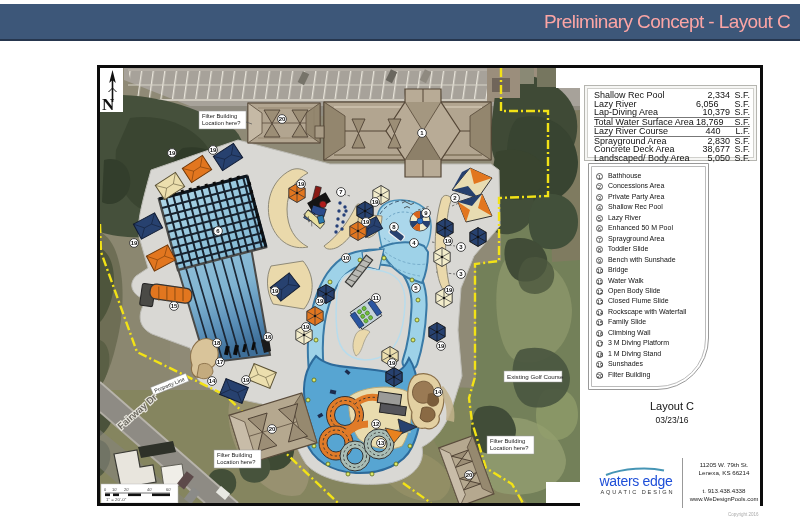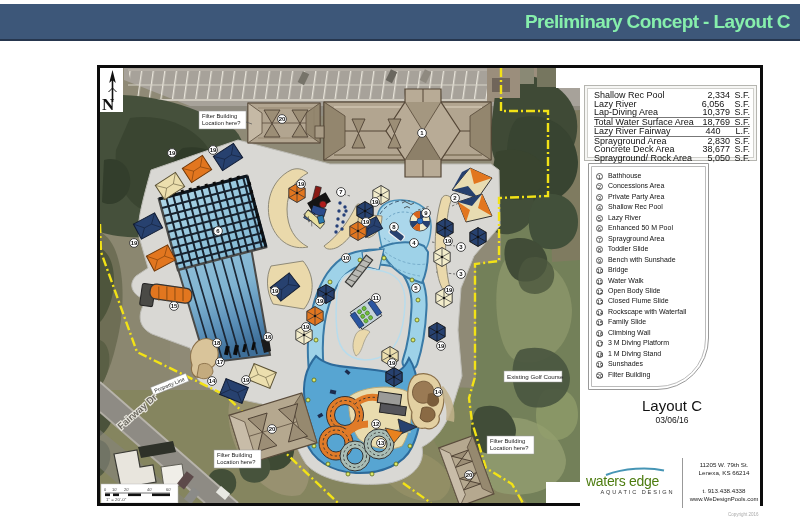--- a/index.html
+++ b/index.html
@@ -5,21 +5,21 @@
 html,body{margin:0;padding:0;width:800px;height:518px;background:#ffffff;overflow:hidden}
 *{box-sizing:border-box}
 body{font-family:"Liberation Sans",sans-serif;position:relative}
 .abs{position:absolute}
 .lgc{display:inline-block;width:7px;height:7px;border:0.8px solid #555;border-radius:50%;font-size:5.2px;line-height:7px;text-align:center;vertical-align:-1px;background:#fff;margin-right:3px}
 </style>
 </head>
 <body>
 
 <div class="abs" style="left:0;top:4px;width:800px;height:37px;background:#3d5779;border-bottom:2px solid #26364e">
-<div class="abs" style="right:10px;top:6.5px;font-size:19px;font-weight:bold;color:#86efac;letter-spacing:-0.6px">Preliminary Concept - Layout C</div>
+<div class="abs" style="right:10px;top:6.5px;font-size:19px;font-weight:normal;color:#fca5a5;letter-spacing:-0.6px">Preliminary Concept - Layout C</div>
 </div>
 
 <div class="abs" style="left:97px;top:65px;width:666px;height:441px;border:3px solid #0c0c0c;background:#ffffff">
 
 <svg class="abs" style="left:0;top:0" width="480" height="435" viewBox="100 68 480 435">
 <defs>
 <linearGradient id="poolg" x1="0" y1="0" x2="1" y2="1">
 <stop offset="0" stop-color="#b7dcec"></stop>
           <stop offset="0.55" stop-color="#8fc2da"></stop>
           <stop offset="1" stop-color="#7db4d2"></stop>
@@ -684,50 +684,50 @@
 
 <div class="abs" style="left:4px;top:3px;width:173px;height:76px;border:1px solid #b5b5b0;background:#f6f6f4;padding:2px">
 <div style="border:1px solid #d0d0cc;background:#ffffff;height:100%;padding:2px 3px 0 6px;font-size:9px;line-height:8.55px;color:#111">
 <div style="display:flex">
             <span style="flex:1">Shallow Rec Pool</span>
             <span style="width:34px;text-align:right">2,334</span>
             <span style="width:20px;text-align:right">S.F.</span>
           </div>
 <div style="display:flex">
             <span style="flex:1">Lazy River</span>
-            <span style="width:34px;text-align:center">6,056</span>
+            <span style="width:34px;text-align:left">6,056</span>
             <span style="width:20px;text-align:right">S.F.</span>
           </div>
 <div style="display:flex">
             <span style="flex:1">Lap-Diving Area</span>
             <span style="width:34px;text-align:right">10,379</span>
             <span style="width:20px;text-align:right">S.F.</span>
           </div>
 <div style="display:flex;border-top:1px solid #777;border-bottom:1px solid #777">
             <span style="flex:1">Total Water Surface Area</span>
-            <span style="width:34px;text-align:right">18,769</span>
+            <span style="width:34px;">18,769</span>
             <span style="width:20px;text-align:right">S.F.</span>
           </div>
 <div style="display:flex;border-bottom:1px solid #777">
-            <span style="flex:1">Lazy River Fairway</span>
+            <span style="flex:1">Lazy River Course</span>
             <span style="width:34px;text-align:center">440</span>
             <span style="width:20px;text-align:right">L.F.</span>
           </div>
 <div style="display:flex">
             <span style="flex:1">Sprayground Area</span>
             <span style="width:34px;text-align:right">2,830</span>
             <span style="width:20px;text-align:right">S.F.</span>
           </div>
 <div style="display:flex">
             <span style="flex:1">Concrete Deck Area</span>
             <span style="width:34px;text-align:right">38,677</span>
             <span style="width:20px;text-align:right">S.F.</span>
           </div>
 <div style="display:flex">
-            <span style="flex:1">Sprayground/ Rock Area</span>
+            <span style="flex:1">Landscaped/ Body Area</span>
             <span style="width:34px;text-align:right">5,050</span>
             <span style="width:20px;text-align:right">S.F.</span>
           </div>
 </div>
 </div>
 
 <div class="abs" style="left:8px;top:81px;width:121px;height:227px;border:1px solid #999;border-bottom-right-radius:52px;background:#fff;padding:2px">
 <div style="border:1px solid #bbb;border-bottom-right-radius:48px;height:100%;padding:4px 0 0 4px">
 <div style="font-size:7px;color:#111;line-height:10.45px;white-space:nowrap">
 <div><span class="lgc">1</span> Bathhouse</div>
@@ -748,31 +748,31 @@
 <div><span class="lgc">16</span> Climbing Wall</div>
 <div><span class="lgc">17</span> 3 M Diving Platform</div>
 <div><span class="lgc">18</span> 1 M Diving Stand</div>
 <div><span class="lgc">19</span> Sunshades</div>
 <div><span class="lgc">20</span> Filter Building</div>
 </div>
 </div>
 </div>
 
 <div class="abs" style="left:0;top:318px;width:184px;text-align:center;color:#111;line-height:12.4px">
-<div style="font-size:15px">Layout C</div>
-<div style="font-size:8.5px;margin-top:2px">03/06/16</div>
+<div style="font-size:11px">Layout C</div>
+<div style="font-size:8.5px;margin-top:2px">03/23/16</div>
 </div>
 
 <div class="abs" style="left:102px;top:376px;width:1px;height:50px;background:#999"></div>
 
 <svg class="abs" style="left:24px;top:385px" width="62" height="9" viewBox="0 0 62 9">
         <path d="M2 8 C20 1 44 0 60 3.5" stroke="#4695b5" stroke-width="2" fill="none"></path>
       </svg>
 
-<div class="abs" style="left:6px;top:391px;width:100px;font-size:14px;color:#4d7c0f;white-space:nowrap;letter-spacing:-0.3px">waters edge</div>
+<div class="abs" style="left:6px;top:391px;width:100px;text-align:center;font-size:14px;color:#1d4ed8;white-space:nowrap;letter-spacing:-0.3px">waters edge</div>
 
 <div class="abs" style="left:10px;top:407px;width:95px;text-align:center;font-size:5.6px;color:#333;letter-spacing:1.9px;white-space:nowrap">AQUATIC DESIGN</div>
 
 <div class="abs" style="left:106px;top:379px;width:76px;text-align:center;font-size:6.2px;color:#222;line-height:7.6px">
 <div>11205 W. 79th St.</div>
 <div>Lenexa, KS 66214</div>
 <div style="margin-top:11px">t. 913.438.4338</div>
 <div style="margin-top:1px;font-size:5.9px">www.WeDesignPools.com</div>
 </div>
 

